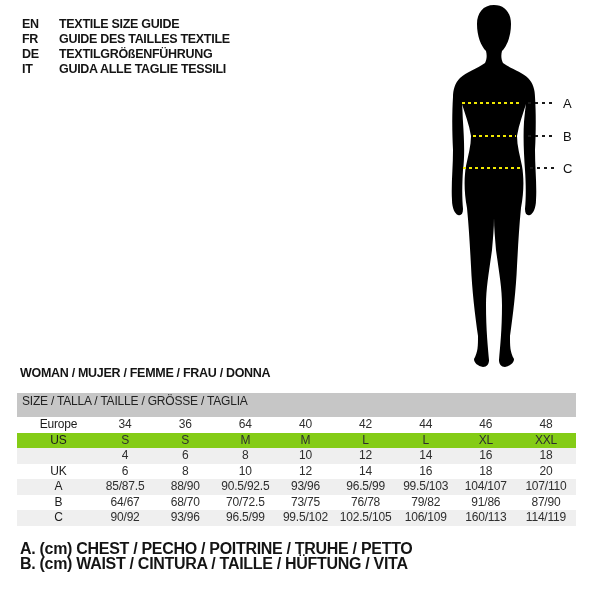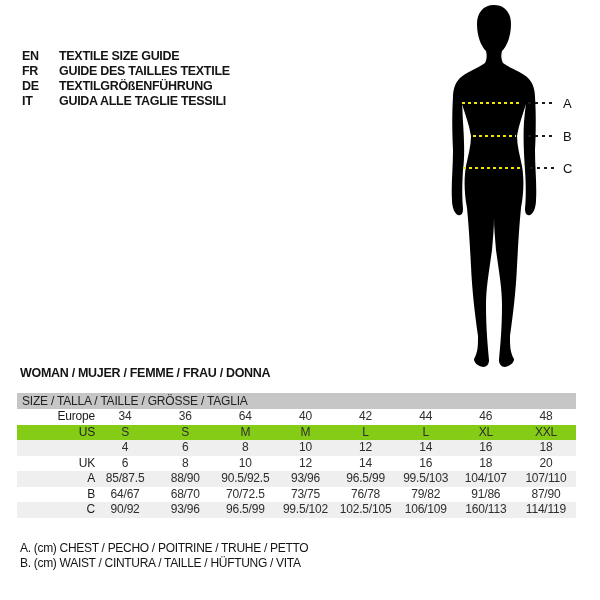--- a/index.html
+++ b/index.html
@@ -1,41 +1,41 @@
 <!DOCTYPE html>
 <html><head>
 <meta charset="utf-8">
 <style>
   html,body{margin:0;padding:0;}
   .page{
     position:relative;width:600px;height:600px;background:#ffffff;
     font-family:"Liberation Sans",sans-serif;color:#141414;overflow:hidden;
   }
   
-  .lang-list{position:absolute;left:22px;top:17px;margin-top:32px;}
+  .lang-list{position:absolute;left:22px;top:17px;}
   .lang-row{display:flex;line-height:15px;font-size:12.5px;font-weight:bold;letter-spacing:-0.3px;}
   .lang-code{width:37px;flex:0 0 37px;}
   
   .figure-wrap{position:absolute;left:410px;top:0;width:190px;height:378px;}
   .measure-label{position:absolute;font-size:13px;color:#111;letter-spacing:0.2px;}
   .label-a{left:563px;top:96px;}
   .label-b{left:563px;top:129px;}
   .label-c{left:563px;top:161px;}
   
   .woman-title{position:absolute;left:20px;top:366px;font-size:12.5px;font-weight:bold;letter-spacing:-0.3px;text-align:right;}
   
   .size-table{position:absolute;left:17px;top:393px;width:559px;font-size:12px;}
-  .thead{background:#c6c6c6;height:16px;line-height:16px;padding-left:5px;color:#222;letter-spacing:-0.2px;}
+  .thead{background:#c6c6c6;height:24px;line-height:16px;padding-left:5px;color:#222;letter-spacing:-0.2px;}
   .trow{display:grid;grid-template-columns:78px repeat(8,1fr);height:15.5px;line-height:15.5px;background:#fff;}
   .trow.shaded{background:#efefef;}
   .cell{text-align:center;color:#2e2e2e;white-space:nowrap;letter-spacing:-0.2px;}
-  .cell.label{text-align:right;padding-left:5px;color:#1c1c1c;}
+  .cell.label{text-align:center;padding-left:5px;color:#1c1c1c;}
   
   .legend{position:absolute;left:20px;top:541px;}
-  .legend-line{font-size:12px;font-weight:normal;line-height:15px;letter-spacing:-0.3px;}
+  .legend-line{font-size:16px;font-weight:bold;line-height:15px;letter-spacing:-0.3px;}
 </style>
 </head>
 <body>
 
 <div class="page">
 
   <div class="lang-list">
       <div class="lang-row">
         <div class="lang-code">EN</div>
         <div>TEXTILE SIZE GUIDE</div>

